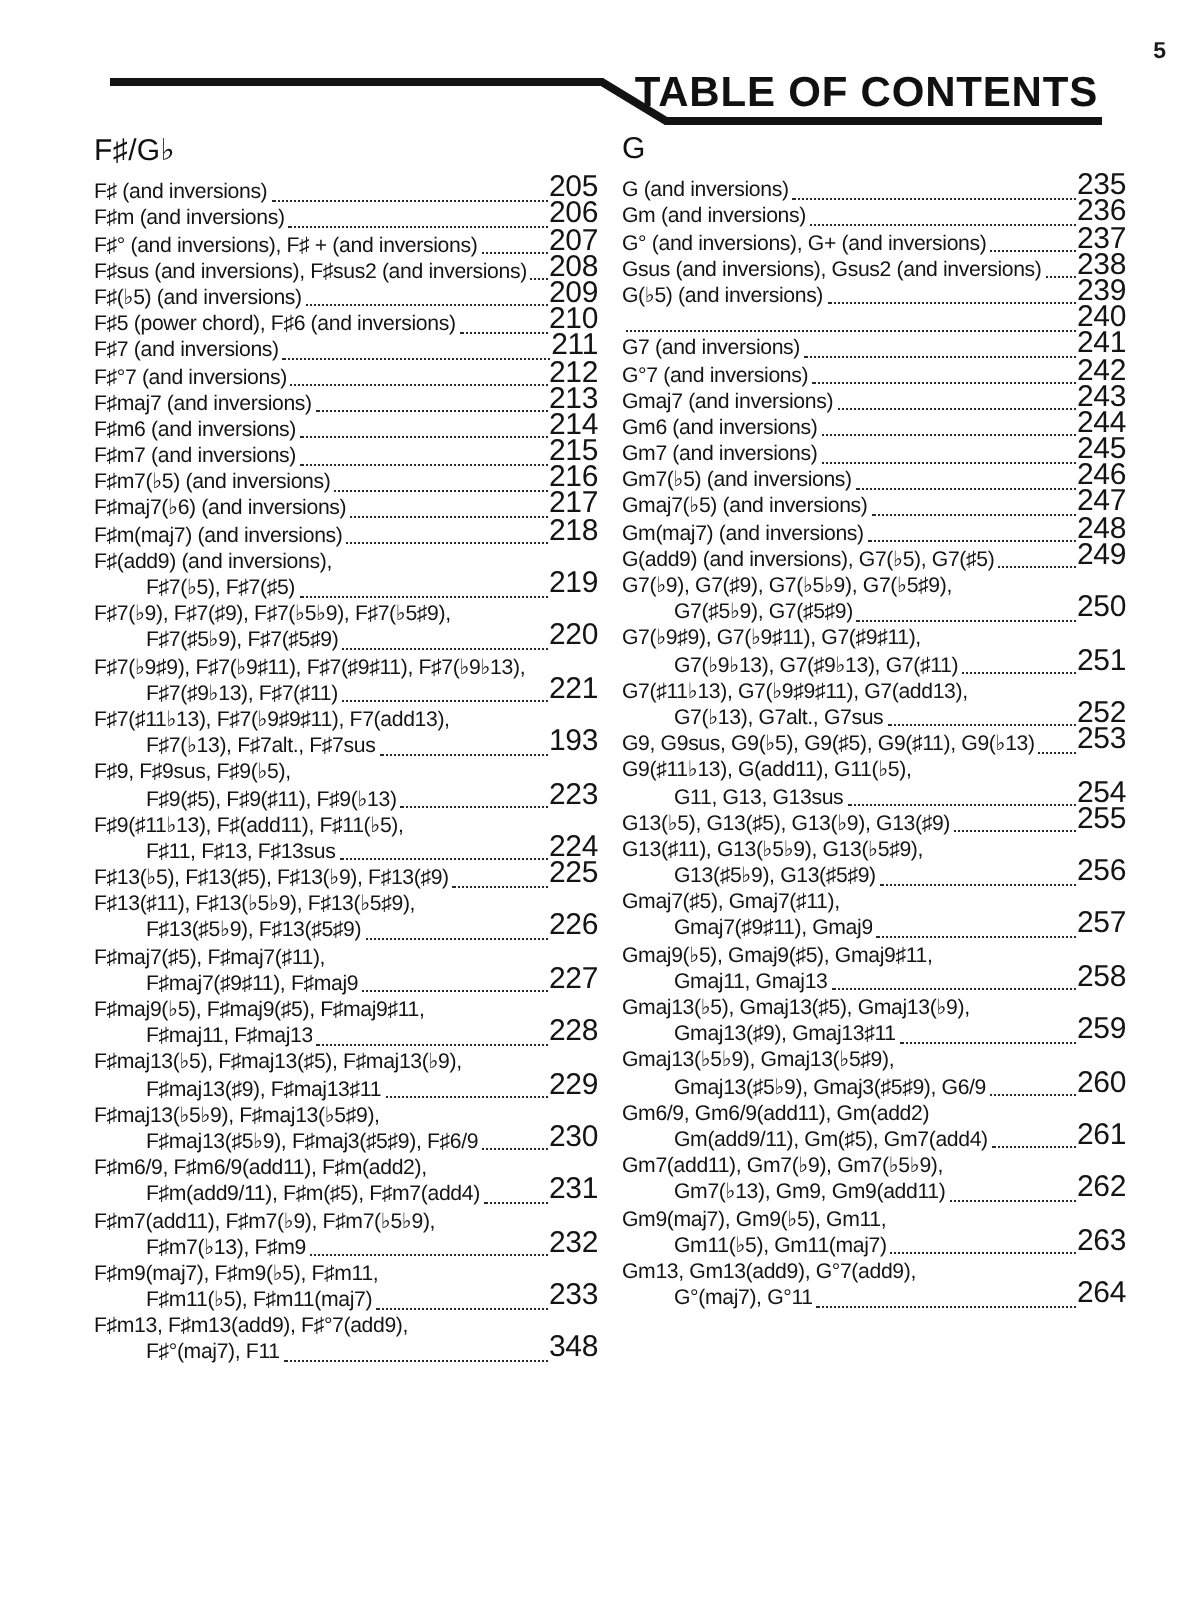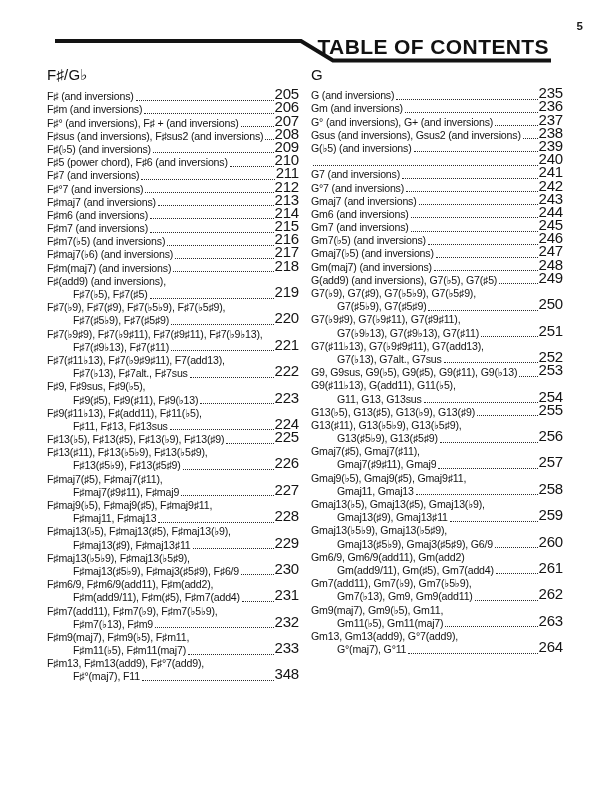--- a/index.html
+++ b/index.html
@@ -156,21 +156,21 @@
             <span class="lbl">F♯7(♯9♭13), F♯7(♯11)</span>
             <span class="dots"></span>
             <span class="pg">221</span>
           </div>
           <div class="toc-line">
             <span class="lbl">F♯7(♯11♭13), F♯7(♭9♯9♯11), F7(add13),</span>
           </div>
           <div class="toc-line cont">
             <span class="lbl">F♯7(♭13), F♯7alt., F♯7sus</span>
             <span class="dots"></span>
-            <span class="pg">222</span>
+            <span class="pg">193</span>
           </div>
           <div class="toc-line">
             <span class="lbl">F♯9, F♯9sus, F♯9(♭5),</span>
           </div>
           <div class="toc-line cont">
             <span class="lbl">F♯9(♯5), F♯9(♯11), F♯9(♭13)</span>
             <span class="dots"></span>
             <span class="pg">223</span>
           </div>
           <div class="toc-line">

